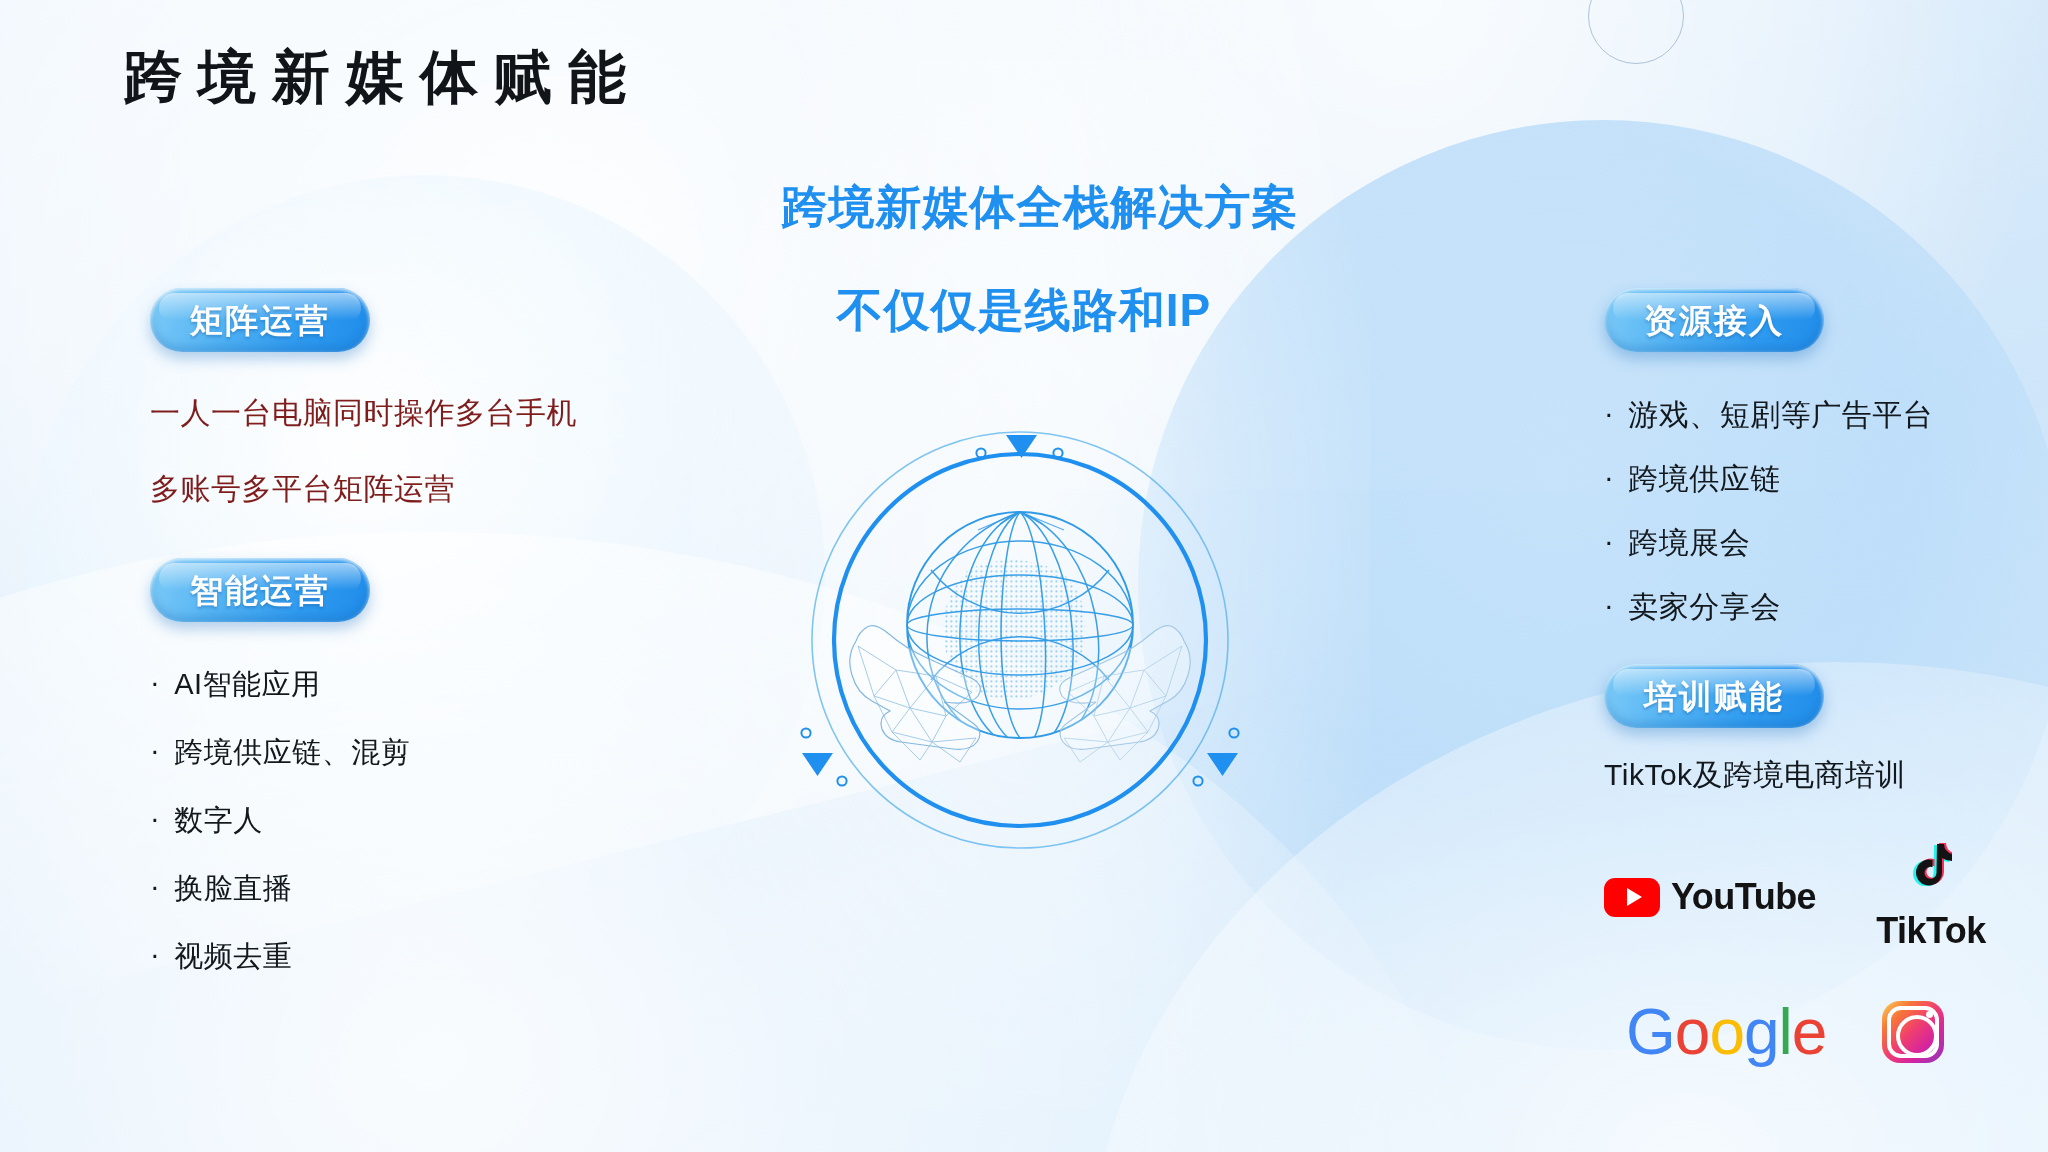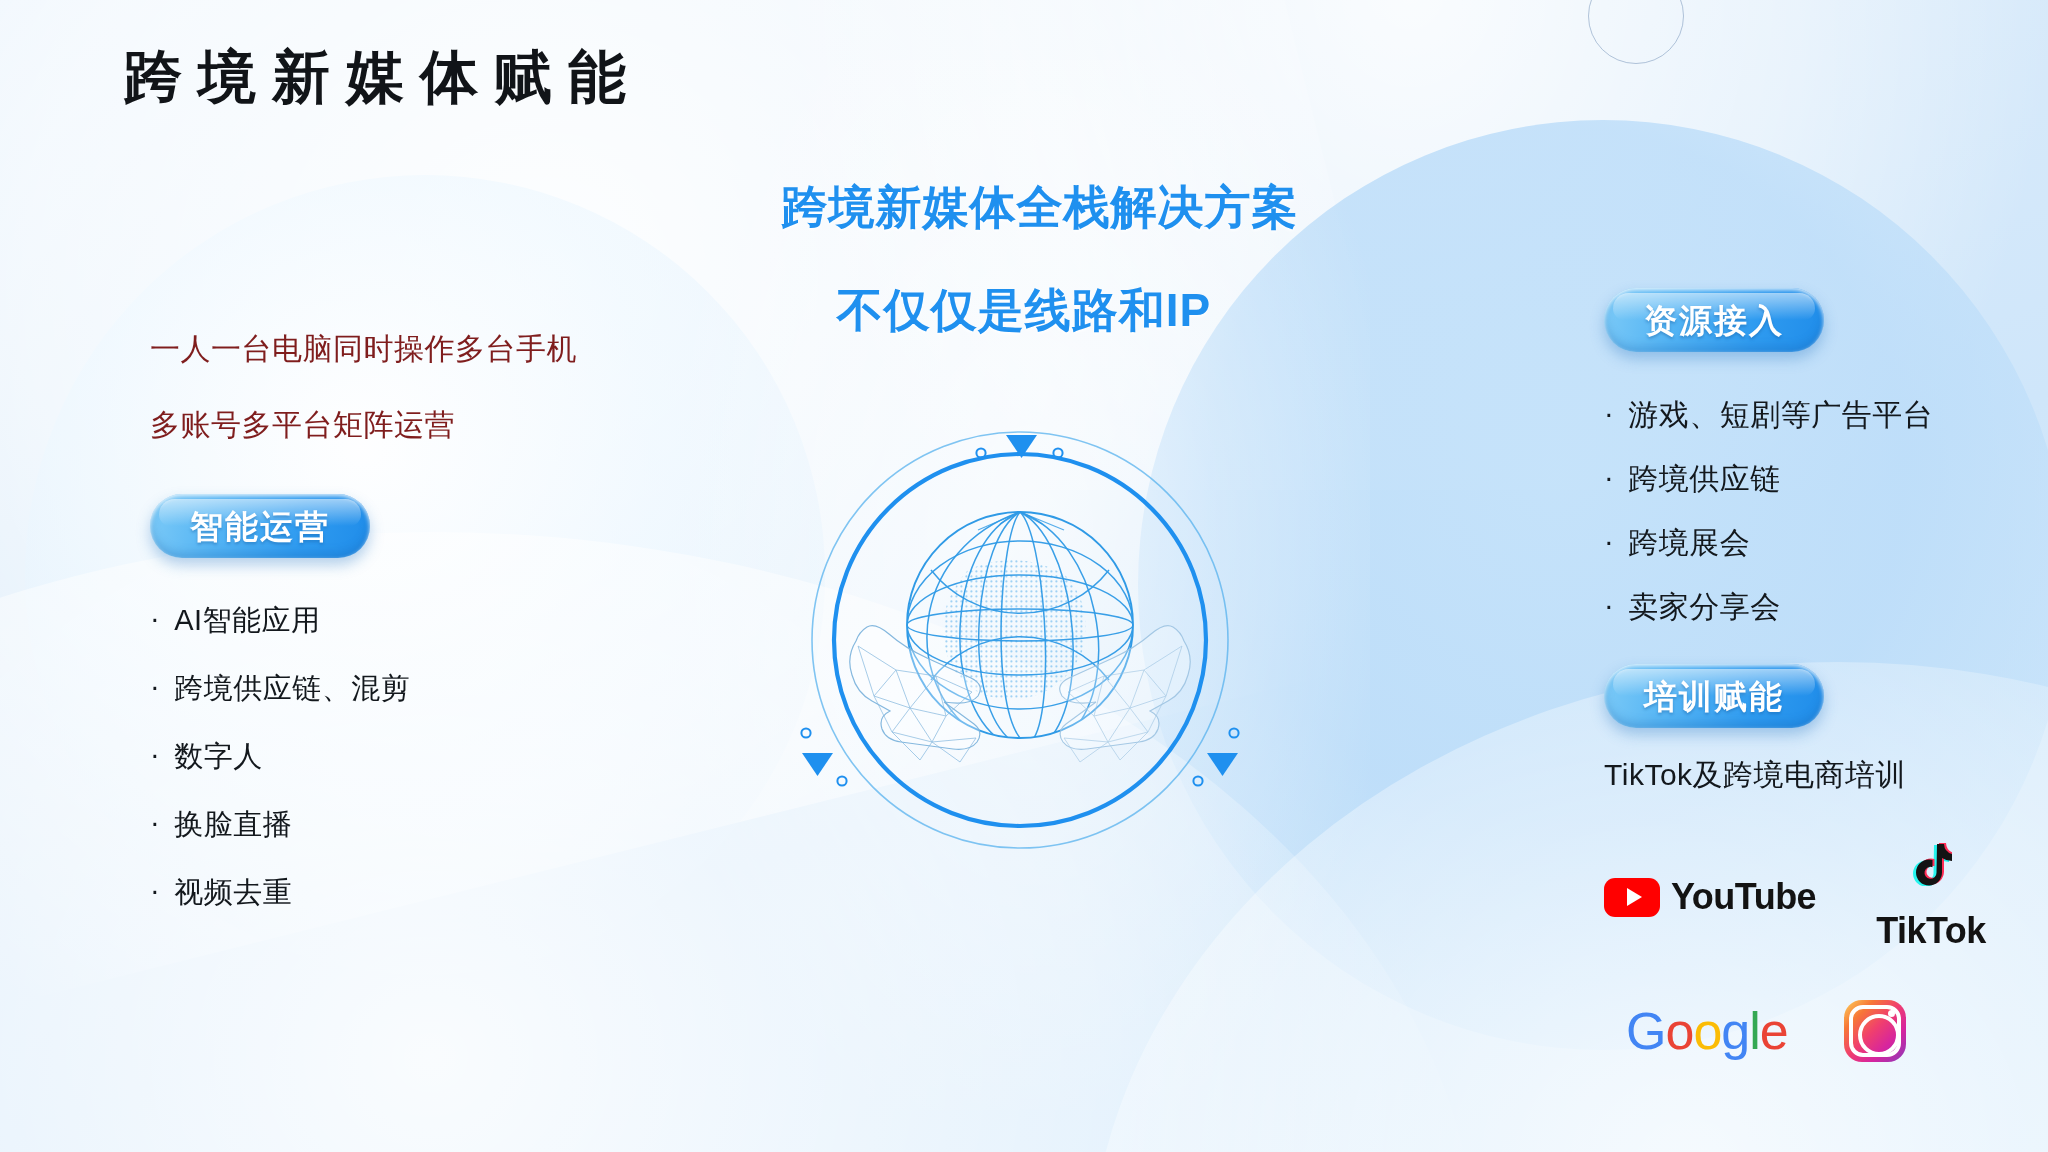--- a/index.html
+++ b/index.html
@@ -154,21 +154,21 @@
   .yt-badge .tri {
     width:0; height:0; border-left:15px solid #fff;
     border-top:9px solid transparent; border-bottom:9px solid transparent;
     margin-left:4px;
   }
   .yt-word { font-size:36px; font-weight:800; color:#131313; letter-spacing:-.5px; }
   .logo-tt { display:flex; align-items:center; gap:24px; margin-left:60px;flex-direction:column; }
   .tt-note { position:relative; width:42px; height:44px; }
   .tt-word { font-size:36px; font-weight:800; color:#131313; letter-spacing:-.5px; }
 
-  .g-word { font-size:52px; font-weight:500; letter-spacing:-1px; line-height:1;text-align:right; }
+  .g-word { font-size:64px; font-weight:500; letter-spacing:-1px; line-height:1;text-align:right; }
   .g-word span { display:inline-block; }
   .ig-mark { width:62px; height:62px; border-radius:18px; position:relative;
     background:linear-gradient(135deg,#fdd35c 0%,#f77737 24%,#f03f6e 48%,#d6249f 72%,#8a3ab9 100%); }
   .ig-mark::before {
     content:""; position:absolute; left:14px; top:14px; width:34px; height:34px;
     border:4px solid #fff; border-radius:50%;
   }
   .ig-mark::after {
     content:""; position:absolute; right:11px; top:10px; width:7px; height:7px;
     background:#fff; border-radius:50%;
@@ -285,20 +285,23 @@
         <path d="M348,312 L308,322 L320,340 Z"></path>
         <path d="M308,322 L264,318 L280,342 Z"></path>
       </g>
     </g>
   </svg>
 </div>
 
 <div class="col-left">
 
   <div class="group">
+    <div class="pill">
+      <span class="pill-label">矩阵运营</span>
+    </div>
     <div class="plain-line">一人一台电脑同时操作多台手机</div>
     <div class="plain-line">多账号多平台矩阵运营</div>
   </div>
 
   <div class="group-gap-left"></div>
 
   <div class="group">
     <div class="pill">
       <span class="pill-label">智能运营</span>
     </div>

